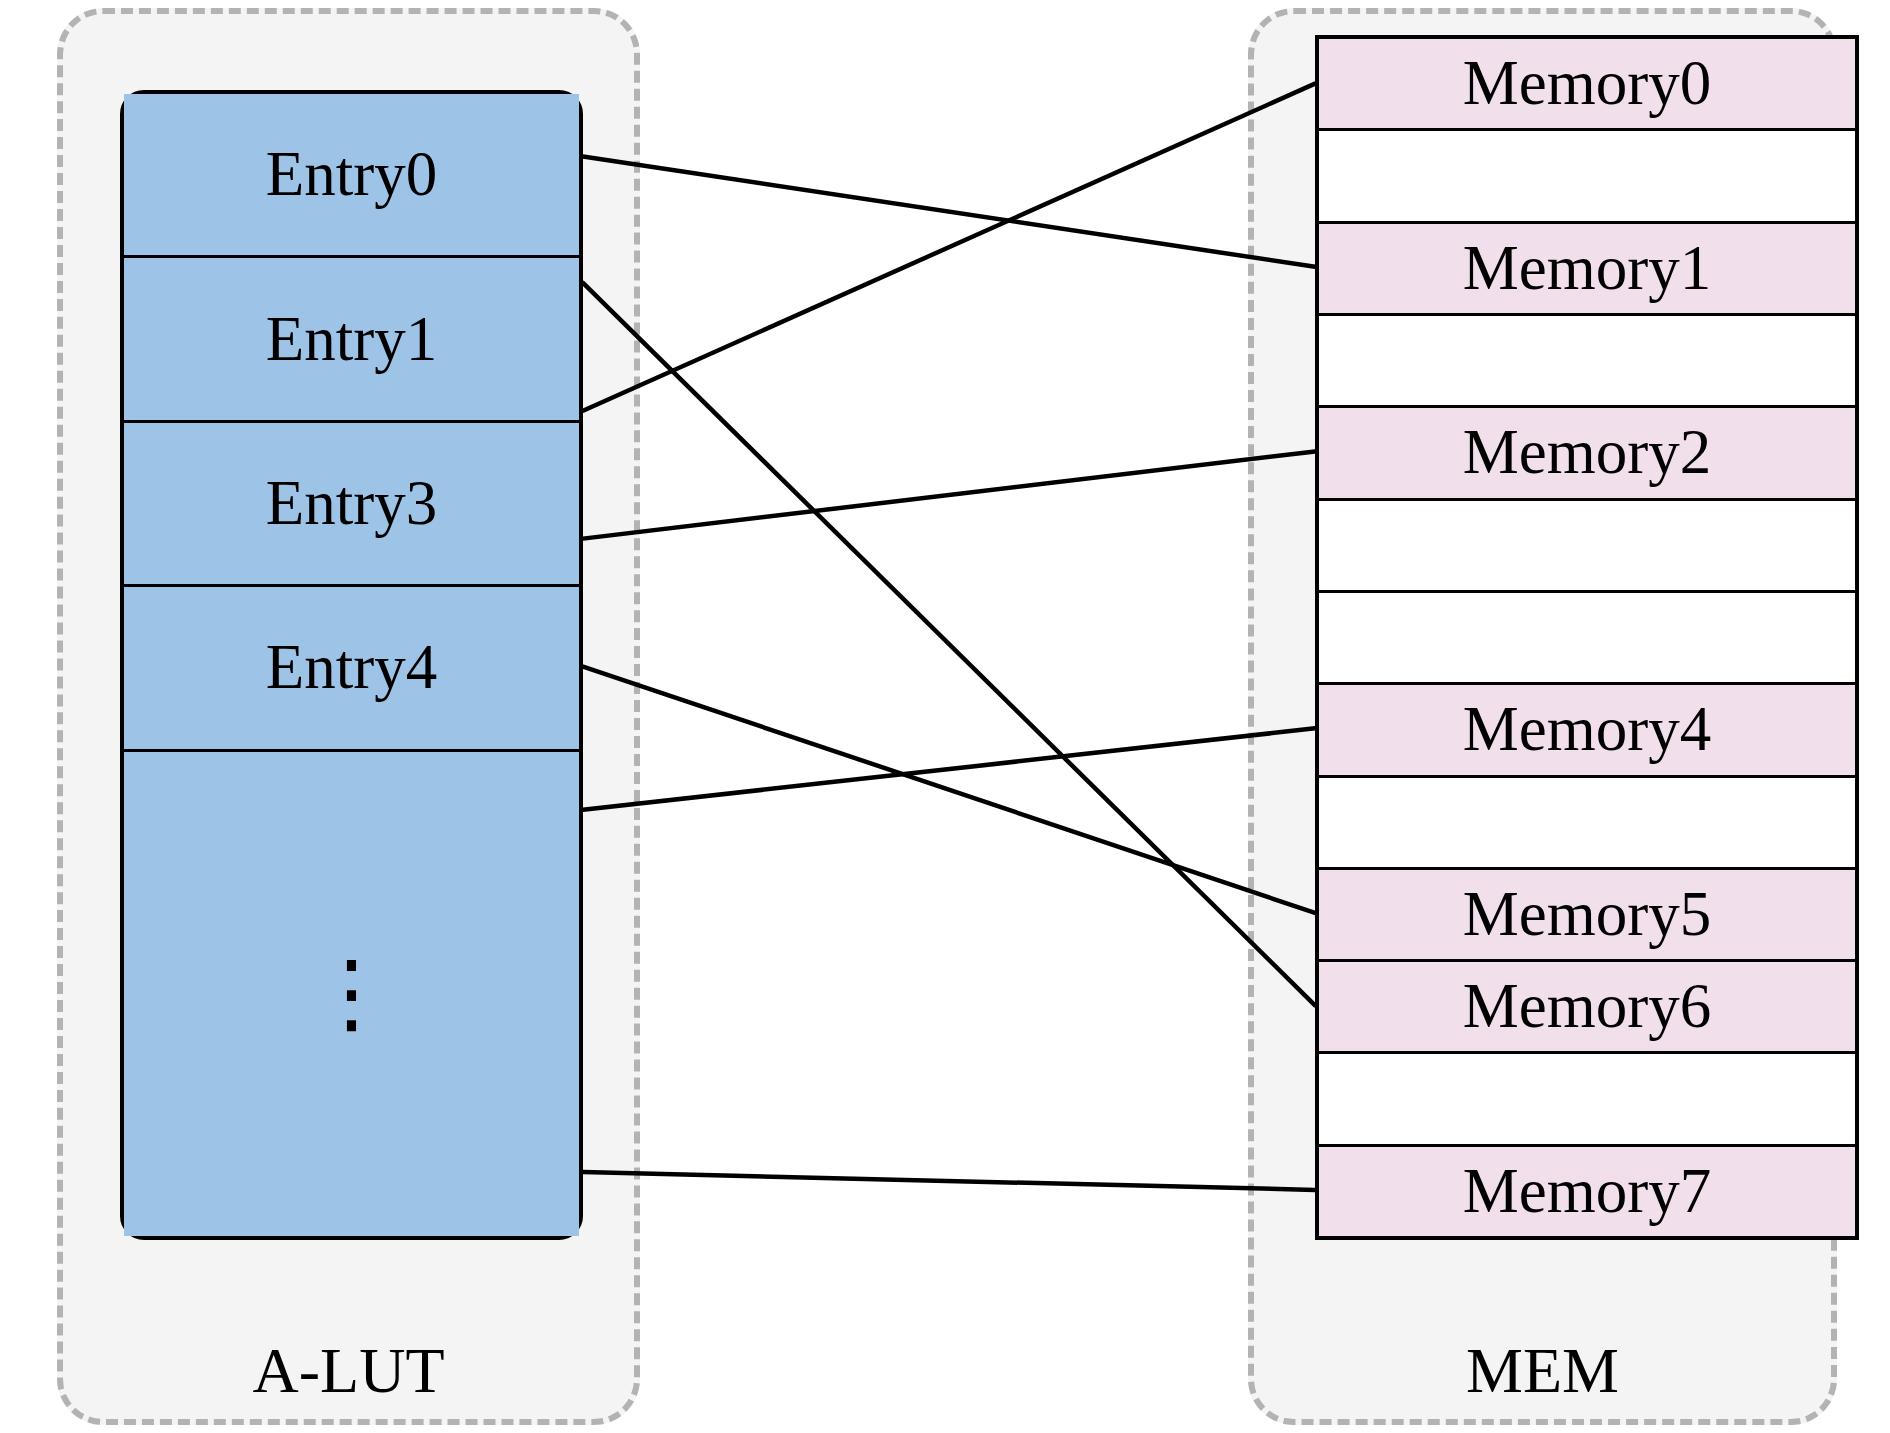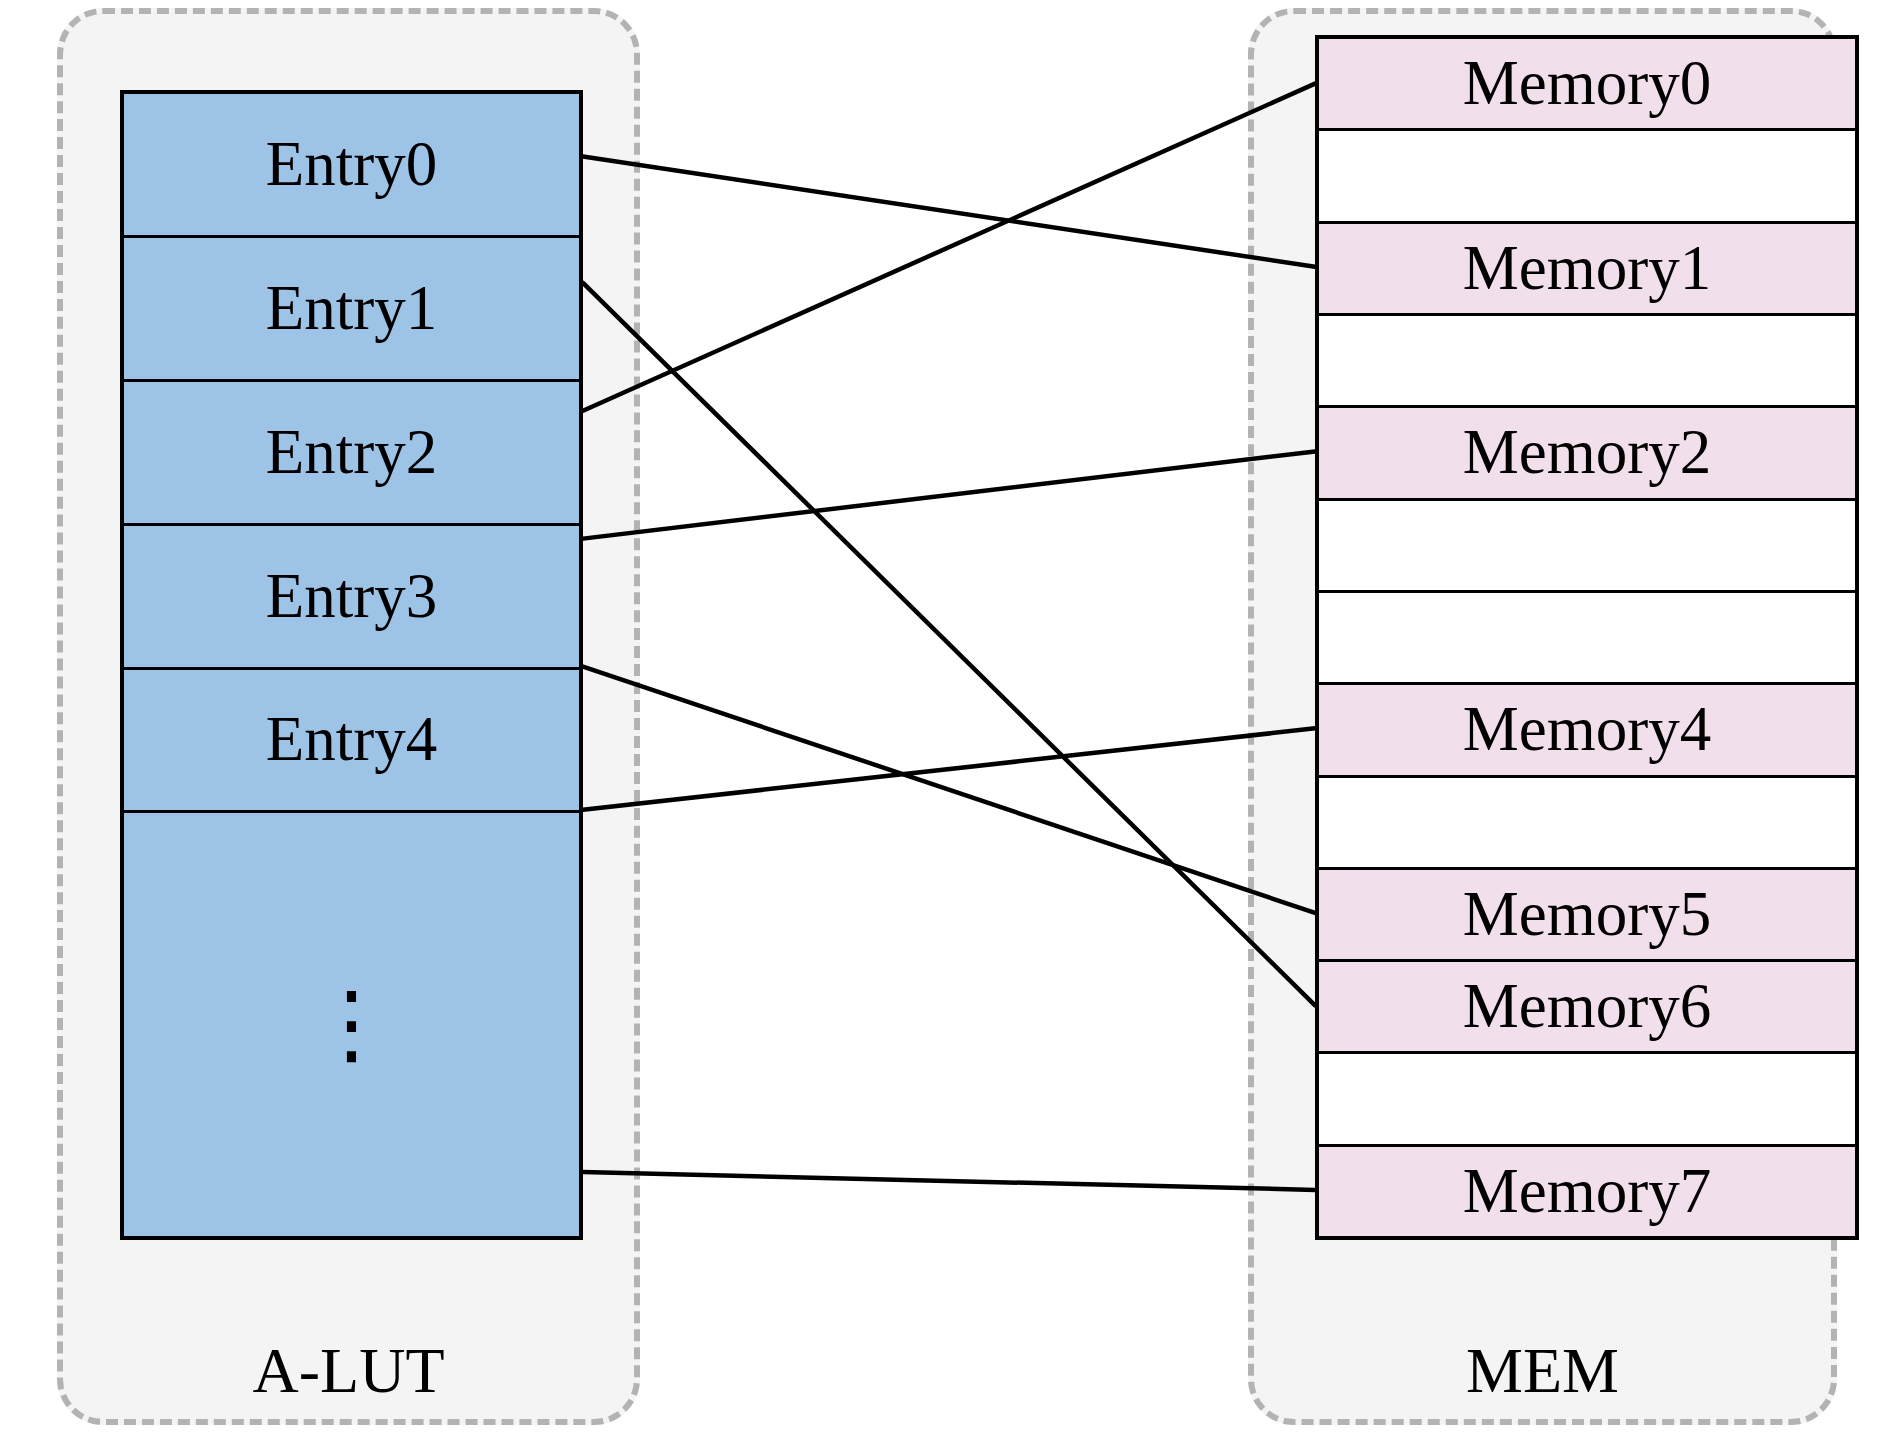--- a/index.html
+++ b/index.html
@@ -15,21 +15,21 @@
     border:6px dashed var(--panel-border,#B3B3B3);
     border-radius:46px;
   }
   .panel-left  { left:57px;  top:8px; width:583px; height:1417px; }
   .panel-right { left:1248px; top:8px; width:589px; height:1417px; }
   .map-table {
     position:absolute; box-sizing:border-box;
     border:4px solid #000;
     display:flex; flex-direction:column;
   }
-  #alut-table { left:120px; top:90px;  width:463px; height:1150px; }
+  #alut-table { left:120px; top:90px;  width:463px; height:1150px;border-radius:24px; }
   #mem-table  { left:1315px; top:35px; width:544px; height:1205px; }
   .row {
     position:relative; box-sizing:border-box;
     display:flex; align-items:center; justify-content:center;
     flex:1 1 0;
   }
   .row + .row { border-top:3px solid #000; }
   .row.dots { flex:3 3 0; }
   .row.entry  { background:var(--entry-fill,#9DC3E6); }
   .row.memory { background:var(--memory-fill,#F2DFEC); }
@@ -58,23 +58,20 @@
 
   <div class="panel panel-left"></div>
   <div class="panel panel-right"></div>
 
   <div class="map-table" id="alut-table">
       <div class="row entry" id="row-entry0">
         <span class="cell-label">Entry0</span>
       </div>
       <div class="row entry" id="row-entry1">
         <span class="cell-label">Entry1</span>
-      </div>
-      <div class="row entry" id="row-entry2">
-        <span class="cell-label">Entry2</span>
       </div>
       <div class="row entry" id="row-entry3">
         <span class="cell-label">Entry3</span>
       </div>
       <div class="row entry" id="row-entry4">
         <span class="cell-label">Entry4</span>
       </div>
       <div class="row dots" id="row-entry-dots">
         <span class="dots-glyph">⋮</span>
       </div>

